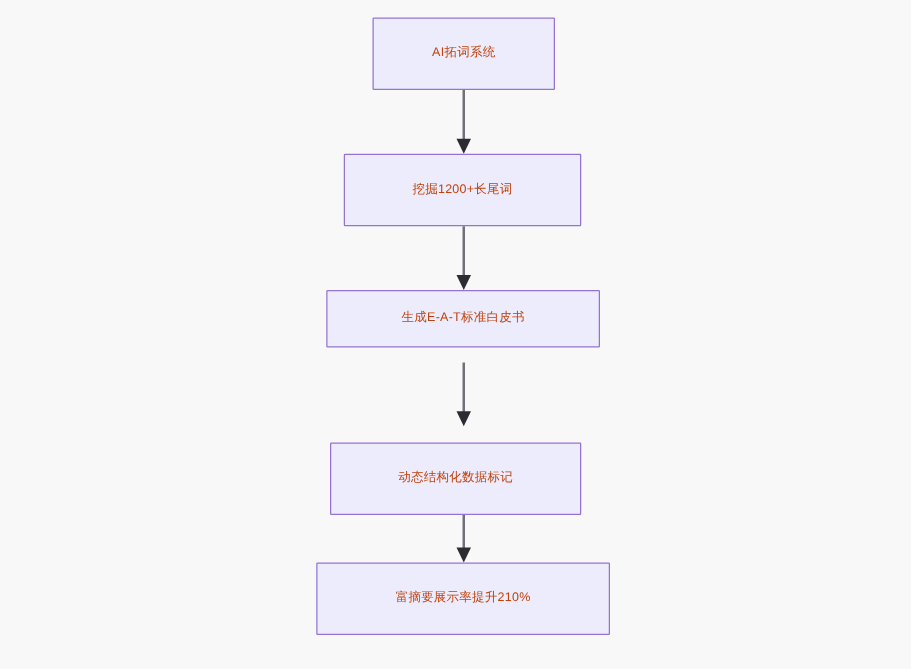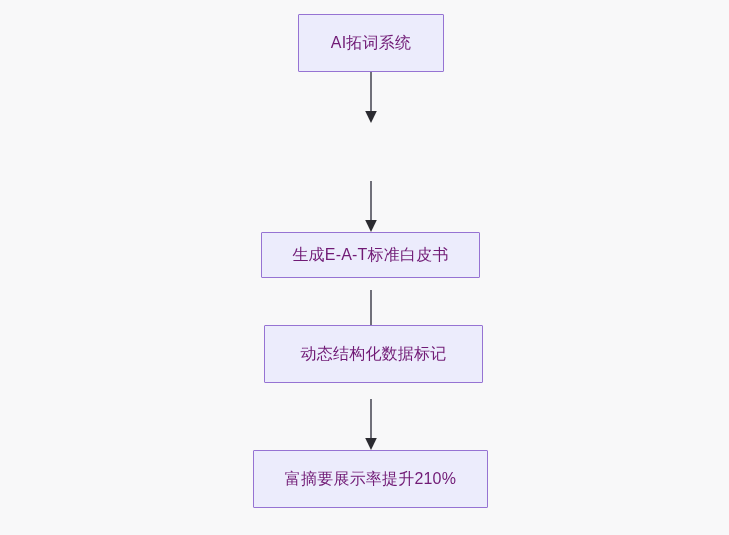--- a/index.html
+++ b/index.html
@@ -22,23 +22,23 @@
     position: absolute;
     box-sizing: border-box;
     background: #ececfc;
     border: 1.6px solid #9673d3;
     border-radius: 1px;
     display: flex;
     align-items: center;
     justify-content: center;
   }
   .node-label {
-    font-size: 16px;
+    font-size: 10px;
     line-height: 1;
-    color: #701a75;
+    color: #c2410c;
     letter-spacing: 0.2px;
     white-space: nowrap;
     text-align: center;
   }
   .edge {
     position: absolute;
     left: 0;
     top: 0;
     width: 729px;
     height: 535px;
@@ -76,26 +76,29 @@
     <g>
       <line class="edge-line" x1="371" y1="399" x2="371" y2="440"></line>
       <polygon class="edge-head" points="371,450 365.2,438 376.8,438"></polygon>
     </g>
   </svg>
 
   <div class="node" style="left:298px; top:14px; width:146px; height:58px;">
     <span class="node-label">AI拓词系统</span>
   </div>
 
+  <div class="node" style="left:275px; top:123px; width:190px; height:58px;">
+    <span class="node-label">挖掘1200+长尾词</span>
+  </div>
 
   <div class="node" style="left:261px; top:232px; width:219px; height:46px;">
     <span class="node-label">生成E-A-T标准白皮书</span>
   </div>
 
-  <div class="node" style="left:264px; top:325px; width:219px; height:58px;">
+  <div class="node" style="left:264px; top:354px; width:201px; height:58px;">
     <span class="node-label">动态结构化数据标记</span>
   </div>
 
   <div class="node" style="left:253px; top:450px; width:235px; height:58px;">
     <span class="node-label">富摘要展示率提升210%</span>
   </div>
 
 </div>
 
 </body></html>

